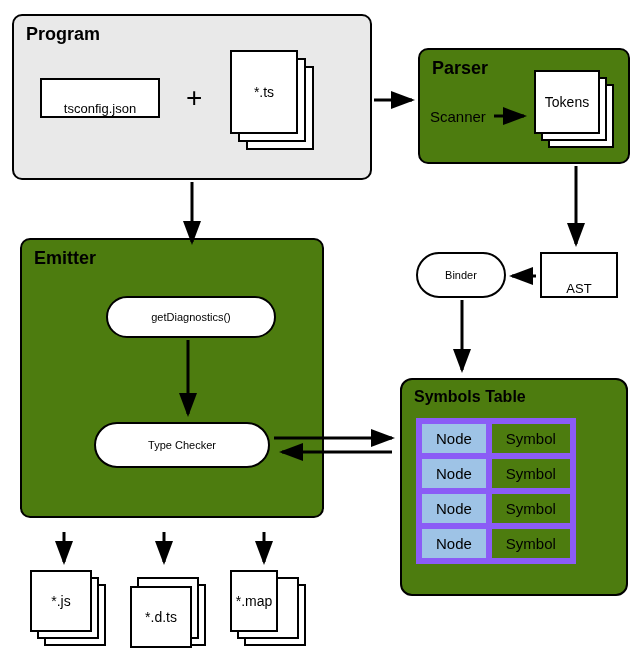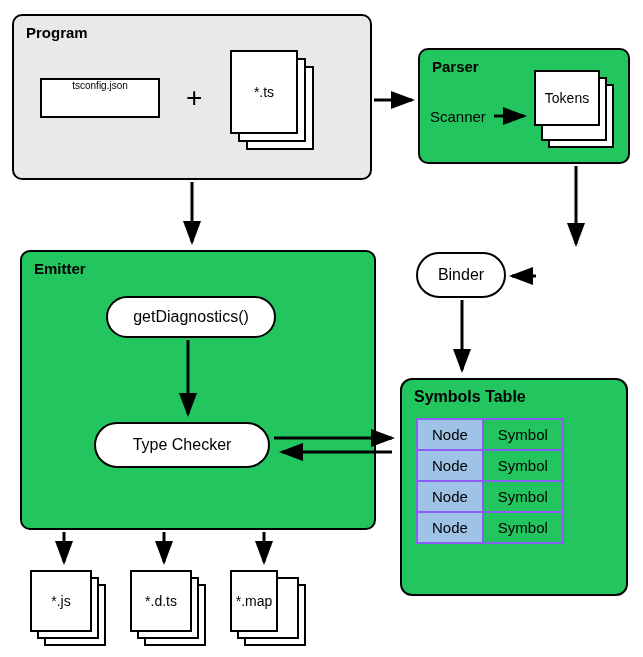--- a/index.html
+++ b/index.html
@@ -11,46 +11,46 @@
     .canvas {
       position: relative;
       width: 643px;
       height: 657px;
     }
     .box {
       position: absolute;
       border: 2.5px solid black;
       border-radius: 10px;
       box-sizing: border-box;
-      background: #22c55e;
+      background: #4d7c0f;
     }
     .box-title {
       font-weight: bold;
-      font-size: 15px;
+      font-size: 18px;
       position: absolute;
     }
     .label-box {
       position: absolute;
       border: 2.5px solid black;
       background: white;
       display: flex;
-      align-items: flex-start;
+      align-items: flex-end;
       justify-content: center;
-      font-size: 10px;
+      font-size: 13px;
       box-sizing: border-box;
     }
     .pill {
       position: absolute;
       border: 2.5px solid black;
       border-radius: 24px;
       background: white;
       display: flex;
       align-items: center;
       justify-content: center;
-      font-size: 16px;
+      font-size: 11px;
       box-sizing: border-box;
     }
     .plain-text {
       position: absolute;
       font-size: 15px;
     }
     .plus {
       position: absolute;
       font-size: 28px;
       font-weight: normal;
@@ -69,21 +69,21 @@
       align-items: center;
       justify-content: center;
       font-size: 14px;
     }
     .symtable {
       position: absolute;
       border: 2px solid black;
       border-collapse: collapse;
     }
     .symtable td {
-      border: 2px solid #8b5cf6;
+      border: 6px solid #8b5cf6;
       padding: 6px 14px;
       font-size: 15px;
       text-align: center;
     }
     .symtable td.node-cell {
       background: #9ec3e6;
     }
     svg.arrows {
       position: absolute;
       top: 0;
@@ -111,31 +111,34 @@
     </div>
   </div>
 
   <div class="box" style="left:418px; top:48px; width:212px; height:116px;">
     <div class="box-title" style="left:12px; top:8px;">Parser</div>
   </div>
   <div class="plain-text" style="left:430px; top:108px;">Scanner</div>
   <div class="stack" style="left:534px; top:70px;">
     <div class="page" style="left:14px; top:14px; width:66px; height:64px;"></div>
     <div class="page" style="left:7px; top:7px; width:66px; height:64px;"></div>
-    <div class="page front" style="left:0; top:0; width:66px; height:56px;">
+    <div class="page front" style="left:0; top:0; width:66px; height:64px;">
       <span>Tokens</span>
     </div>
   </div>
 
+  <div class="label-box" style="left:540px; top:252px; width:78px; height:46px;">
+    <span>AST</span>
+  </div>
 
   <div class="pill" style="left:416px; top:252px; width:90px; height:46px;">
     <span>Binder</span>
   </div>
 
-  <div class="box" style="left:20px; top:250px; width:356px; height:280px;">
+  <div class="box" style="left:20px; top:238px; width:304px; height:280px;">
     <div class="box-title" style="left:12px; top:8px;">Emitter</div>
   </div>
   <div class="pill" style="left:106px; top:296px; width:170px; height:42px;">
     <span>getDiagnostics()</span>
   </div>
   <div class="pill" style="left:94px; top:422px; width:176px; height:46px;">
     <span>Type Checker</span>
   </div>
 
   <div class="box" style="left:400px; top:378px; width:228px; height:218px; border-radius:12px;">
@@ -165,21 +168,21 @@
   <div class="stack" style="left:30px; top:570px;">
     <div class="page" style="left:14px; top:14px; width:62px; height:62px;"></div>
     <div class="page" style="left:7px; top:7px; width:62px; height:62px;"></div>
     <div class="page front" style="left:0; top:0; width:62px; height:62px;">
       <span>*.js</span>
     </div>
   </div>
   <div class="stack" style="left:130px; top:570px;">
     <div class="page" style="left:14px; top:14px; width:62px; height:62px;"></div>
     <div class="page" style="left:7px; top:7px; width:62px; height:62px;"></div>
-    <div class="page front" style="left:0; top:0; width:62px; height:62px;">
+    <div class="page front" style="left:0; top:16px; width:62px; height:62px;">
       <span>*.d.ts</span>
     </div>
   </div>
   <div class="stack" style="left:230px; top:570px;">
     <div class="page" style="left:14px; top:14px; width:62px; height:62px;"></div>
     <div class="page" style="left:7px; top:7px; width:62px; height:62px;"></div>
     <div class="page front" style="left:0; top:0; width:48px; height:62px;">
       <span>*.map</span>
     </div>
   </div>

